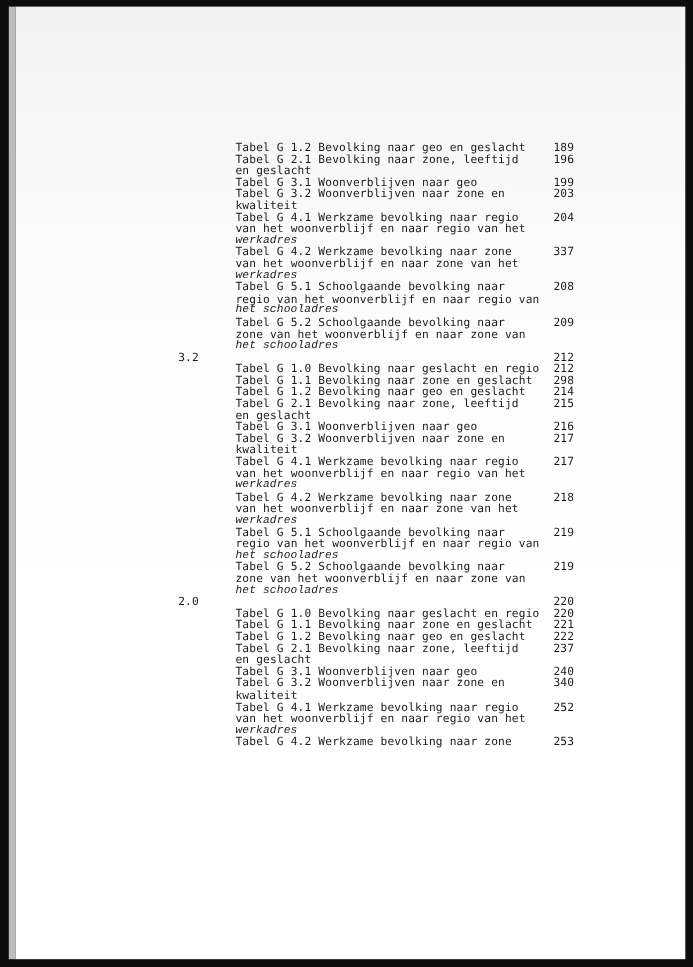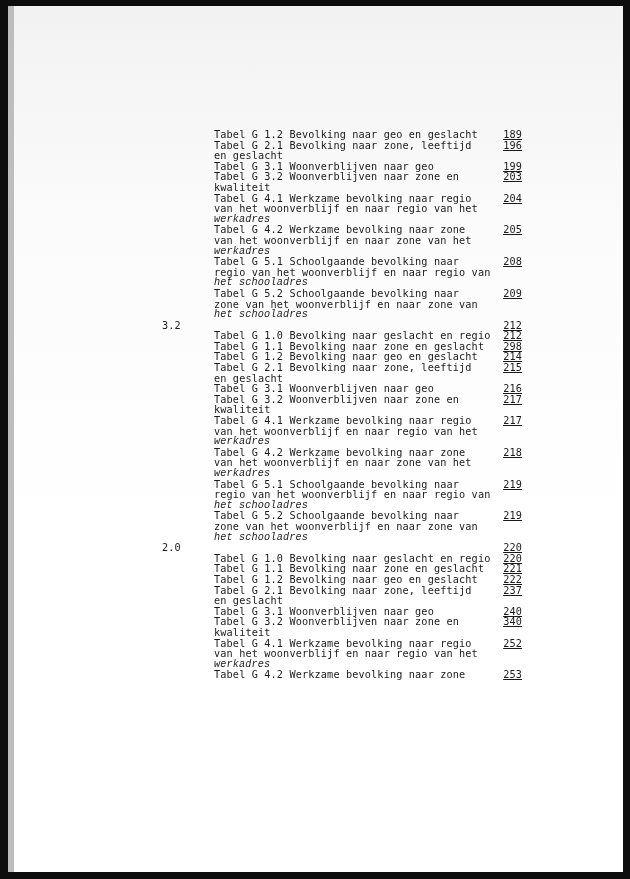--- a/index.html
+++ b/index.html
@@ -14,38 +14,38 @@
   }
   .toc {
     position: absolute; left: 0; top: 130px; width: 630px;
     font-family: "DejaVu Sans Mono", monospace;
     font-size: 10.2px; line-height: 10.6px; color: #1a1a1a;
     letter-spacing: 0.15px;
   }
   .line { position: relative; height: 10.6px; white-space: pre; }
   .num { position: absolute; left: 162px; }
   .txt { position: absolute; left: 202px; margin-left: 12px; }
-  .pg  { position: absolute; right: 108px; text-align: left; text-decoration: underline; }
+  .pg  { position: absolute; right: 108px; text-align: left; }
   .it { font-style: italic; font-family: Liberation Mono, monospace; }
 </style>
 </head>
 <body>
 
 <div class="page"></div>
 <div class="toc" id="toc">
     <div class="line"><span class="txt">Tabel G 1.2 Bevolking naar geo en geslacht</span><span class="pg">189</span></div>
     <div class="line"><span class="txt">Tabel G 2.1 Bevolking naar zone, leeftijd</span><span class="pg">196</span></div>
     <div class="line"><span class="txt">en geslacht</span></div>
     <div class="line"><span class="txt">Tabel G 3.1 Woonverblijven naar geo</span><span class="pg">199</span></div>
     <div class="line"><span class="txt">Tabel G 3.2 Woonverblijven naar zone en</span><span class="pg">203</span></div>
     <div class="line"><span class="txt">kwaliteit</span></div>
     <div class="line"><span class="txt">Tabel G 4.1 Werkzame bevolking naar regio</span><span class="pg">204</span></div>
     <div class="line"><span class="txt">van het woonverblijf en naar regio van het</span></div>
     <div class="line"><span class="txt it">werkadres</span></div>
-    <div class="line"><span class="txt">Tabel G 4.2 Werkzame bevolking naar zone</span><span class="pg">205</span></div>
+    <div class="line"><span class="txt">Tabel G 4.2 Werkzame bevolking naar zone</span><span class="pg">337</span></div>
     <div class="line"><span class="txt">van het woonverblijf en naar zone van het</span></div>
     <div class="line"><span class="txt it">werkadres</span></div>
     <div class="line"><span class="txt">Tabel G 5.1 Schoolgaande bevolking naar</span><span class="pg">208</span></div>
     <div class="line"><span class="txt">regio van het woonverblijf en naar regio van</span></div>
     <div class="line"><span class="txt it">het schooladres</span></div>
     <div class="line"><span class="txt">Tabel G 5.2 Schoolgaande bevolking naar</span><span class="pg">209</span></div>
     <div class="line"><span class="txt">zone van het woonverblijf en naar zone van</span></div>
     <div class="line"><span class="txt it">het schooladres</span></div>
     <div class="line"><span class="num">3.2</span><span class="pg">212</span></div>
     <div class="line"><span class="txt">Tabel G 1.0 Bevolking naar geslacht en regio</span><span class="pg">212</span></div>

